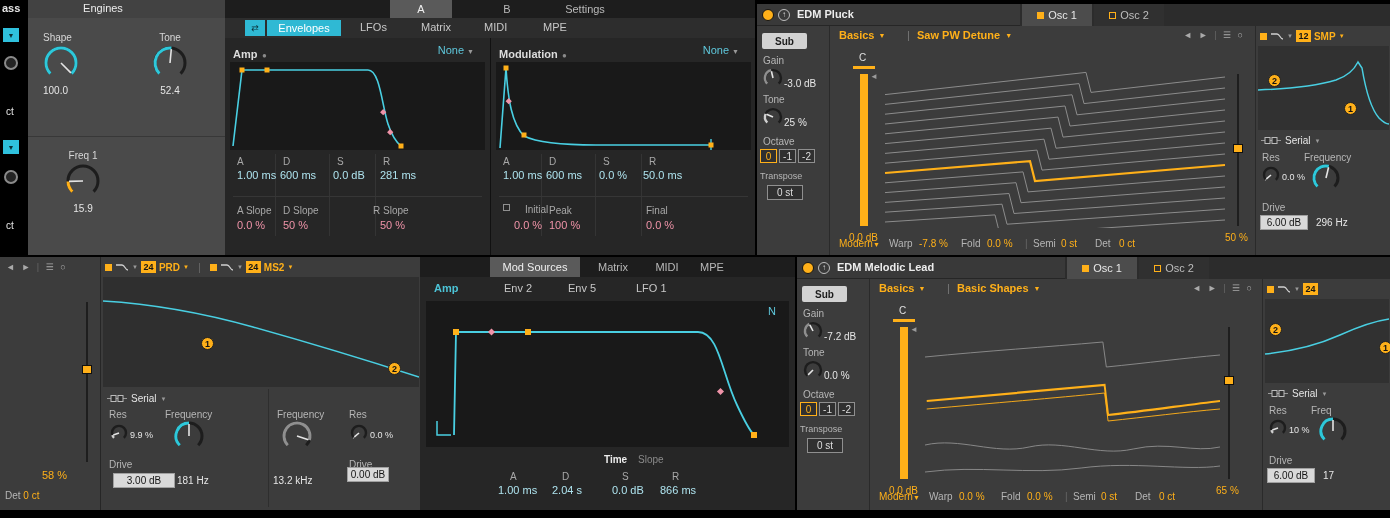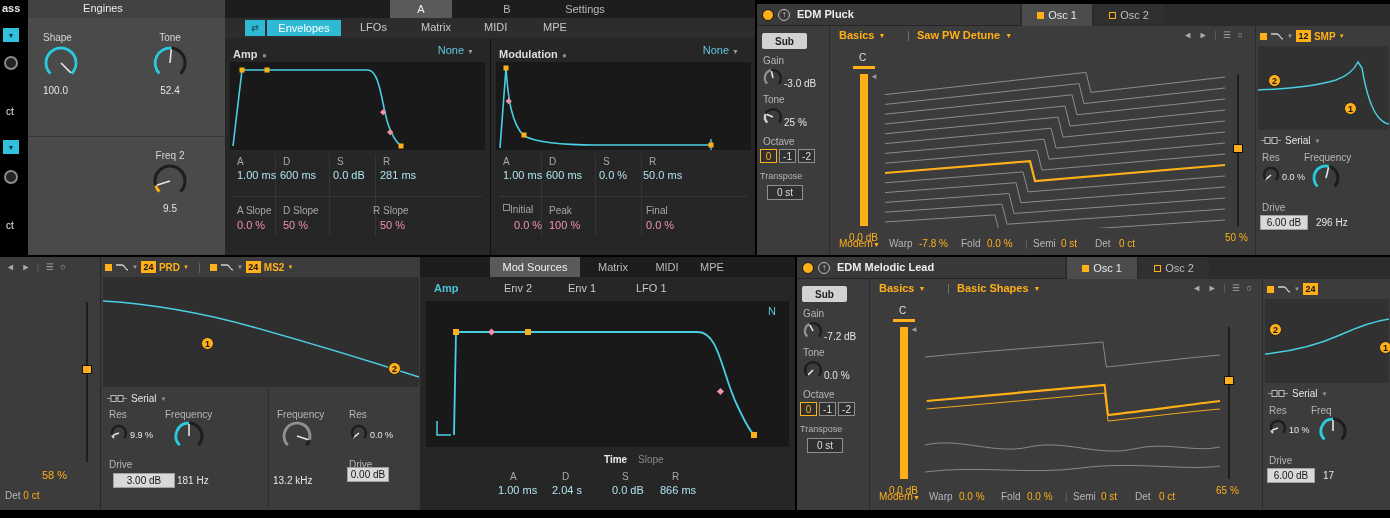--- a/index.html
+++ b/index.html
@@ -64,30 +64,30 @@
     <div class="abs" style="left:102px;top:32px;width:80px;text-align:center">
       <div class="f10" style="color:#d6d6d6">Tone</div>
       <div class="knob" style="margin-top:2px"><svg width="36" height="36">
             <path d="M 7.4 28.6 A 15 15 0 1 1 28.6 28.6" fill="none" stroke="#1d1d1d" stroke-width="3"></path>
             <path d="M 7.4 28.6 A 15 15 0 0 1 19.4 3.1" fill="none" stroke="#2ec8da" stroke-width="3"></path>
             <line x1="18" y1="18" x2="19.3" y2="4.1" stroke="#e4e4e4" stroke-width="1.6"></line>
           </svg></div>
       <div class="f10 white">52.4</div>
     </div>
 
-
-    <div class="abs" style="left:102px;top:150px;width:80px;text-align:center">
-      <div class="f10" style="color:#d6d6d6">Freq 2</div>
+    <div class="abs" style="left:15px;top:150px;width:80px;text-align:center">
+      <div class="f10" style="color:#d6d6d6">Freq 1</div>
       <div class="knob" style="margin-top:2px"><svg width="36" height="36">
             <path d="M 7.4 28.6 A 15 15 0 1 1 28.6 28.6" fill="none" stroke="#1d1d1d" stroke-width="3"></path>
-            <path d="M 7.4 28.6 A 15 15 0 0 1 3.7 22.6" fill="none" stroke="#ffb019" stroke-width="3"></path>
-            <line x1="18" y1="18" x2="4.7" y2="22.3" stroke="#e4e4e4" stroke-width="1.6"></line>
+            <path d="M 7.4 28.6 A 15 15 0 0 1 3.0 18.5" fill="none" stroke="#ffb019" stroke-width="3"></path>
+            <line x1="18" y1="18" x2="4.0" y2="18.4" stroke="#e4e4e4" stroke-width="1.6"></line>
           </svg></div>
-      <div class="f10 white">9.5</div>
-    </div>
+      <div class="f10 white">15.9</div>
+    </div>
+
   </div>
 
   <div class="panel" style="left:225px;top:0;width:530px;height:255px;background:#262626">
     <div class="tabbar" style="left:0;top:0;width:530px;height:18px">
       <div class="tab sel" style="left:165px;width:62px">A</div>
       <div class="tab" style="left:258px;width:48px">B</div>
       <div class="tab" style="left:320px;width:80px">Settings</div>
     </div>
     <div class="abs" style="left:0;top:18px;width:530px;height:20px;background:#2d2d2d">
       <div class="abs" style="left:20px;top:2px;width:20px;height:16px;background:#2fb9d4;color:#0c2f36;display:flex;align-items:center;justify-content:center;font-size:9px">⇄</div>
@@ -157,21 +157,21 @@
       <div class="vline" style="left:150px;top:116px;height:82px"></div>
       <div class="abs f10" style="left:12px;top:118px;color:#a8a8a8">A</div>
       <div class="abs f10" style="left:58px;top:118px;color:#a8a8a8">D</div>
       <div class="abs f10" style="left:112px;top:118px;color:#a8a8a8">S</div>
       <div class="abs f10" style="left:158px;top:118px;color:#a8a8a8">R</div>
       <div class="abs f11 cyn" style="left:12px;top:131px">1.00 ms</div>
       <div class="abs f11 cyn" style="left:55px;top:131px">600 ms</div>
       <div class="abs f11 cyn" style="left:108px;top:131px">0.0 %</div>
       <div class="abs f11 cyn" style="left:152px;top:131px">50.0 ms</div>
       <div class="abs" style="left:8px;top:158px;width:249px;height:1px;background:#363636"></div>
-      <div class="abs" style="left:12px;top:166px;display:flex;align-items:flex-start;gap:0">
+      <div class="abs" style="left:12px;top:166px;display:flex;align-items:flex-start;gap:15px">
         <span style="display:inline-block;width:7px;height:7px;border:1px solid #8f8f8f"></span>
         <span class="f10" style="color:#a8a8a8">Initial</span>
       </div>
       <div class="abs f10" style="left:58px;top:167px;color:#a8a8a8">Peak</div>
       <div class="abs f10" style="left:155px;top:167px;color:#a8a8a8">Final</div>
       <div class="abs f11 pnk" style="left:23px;top:181px">0.0 %</div>
       <div class="abs f11 pnk" style="left:58px;top:181px">100 %</div>
       <div class="abs f11 pnk" style="left:155px;top:181px">0.0 %</div>
     </div>
   </div>
@@ -398,21 +398,21 @@
 
   <div class="panel" style="left:420px;top:257px;width:375px;height:253px;background:#262626">
     <div class="tabbar" style="left:0;top:0;width:375px;height:20px">
       <div class="tab sel" style="left:70px;width:90px">Mod Sources</div>
       <div class="tab" style="left:166px;width:54px">Matrix</div>
       <div class="tab" style="left:226px;width:42px">MIDI</div>
       <div class="tab" style="left:272px;width:40px">MPE</div>
     </div>
     <div class="abs b f11" style="left:14px;top:25px;color:#4cc3d6">Amp</div>
     <div class="abs f11" style="left:84px;top:25px;color:#c8c8c8">Env 2</div>
-    <div class="abs f11" style="left:148px;top:25px;color:#c8c8c8">Env 1</div>
+    <div class="abs f11" style="left:148px;top:25px;color:#c8c8c8">Env 5</div>
     <div class="abs f11" style="left:216px;top:25px;color:#c8c8c8">LFO 1</div>
     <svg class="abs" style="left:6px;top:44px" width="363" height="146">
       <rect width="363" height="146" fill="#191919"></rect>
       <path d="M11 120 L11 134 L25 134" stroke="#49cfe2" stroke-width="1.5" fill="none"></path>
       <path d="M28 134 L30 31 L272 31 C293 31 296 73 311 104 C318 119 323 129 328 134" fill="none" stroke="#49cfe2" stroke-width="1.8"></path>
       <rect x="27" y="28" width="6" height="6" fill="#ffb019"></rect>
       <rect x="99" y="28" width="6" height="6" fill="#ffb019"></rect>
       <rect x="325" y="131" width="6" height="6" fill="#ffb019"></rect>
       <rect x="63" y="28.5" width="5" height="5" fill="#ef93a8" transform="rotate(45 65.5 31)"></rect>
       <rect x="292" y="88" width="5" height="5" fill="#ef93a8" transform="rotate(45 294.5 90.5)"></rect>

